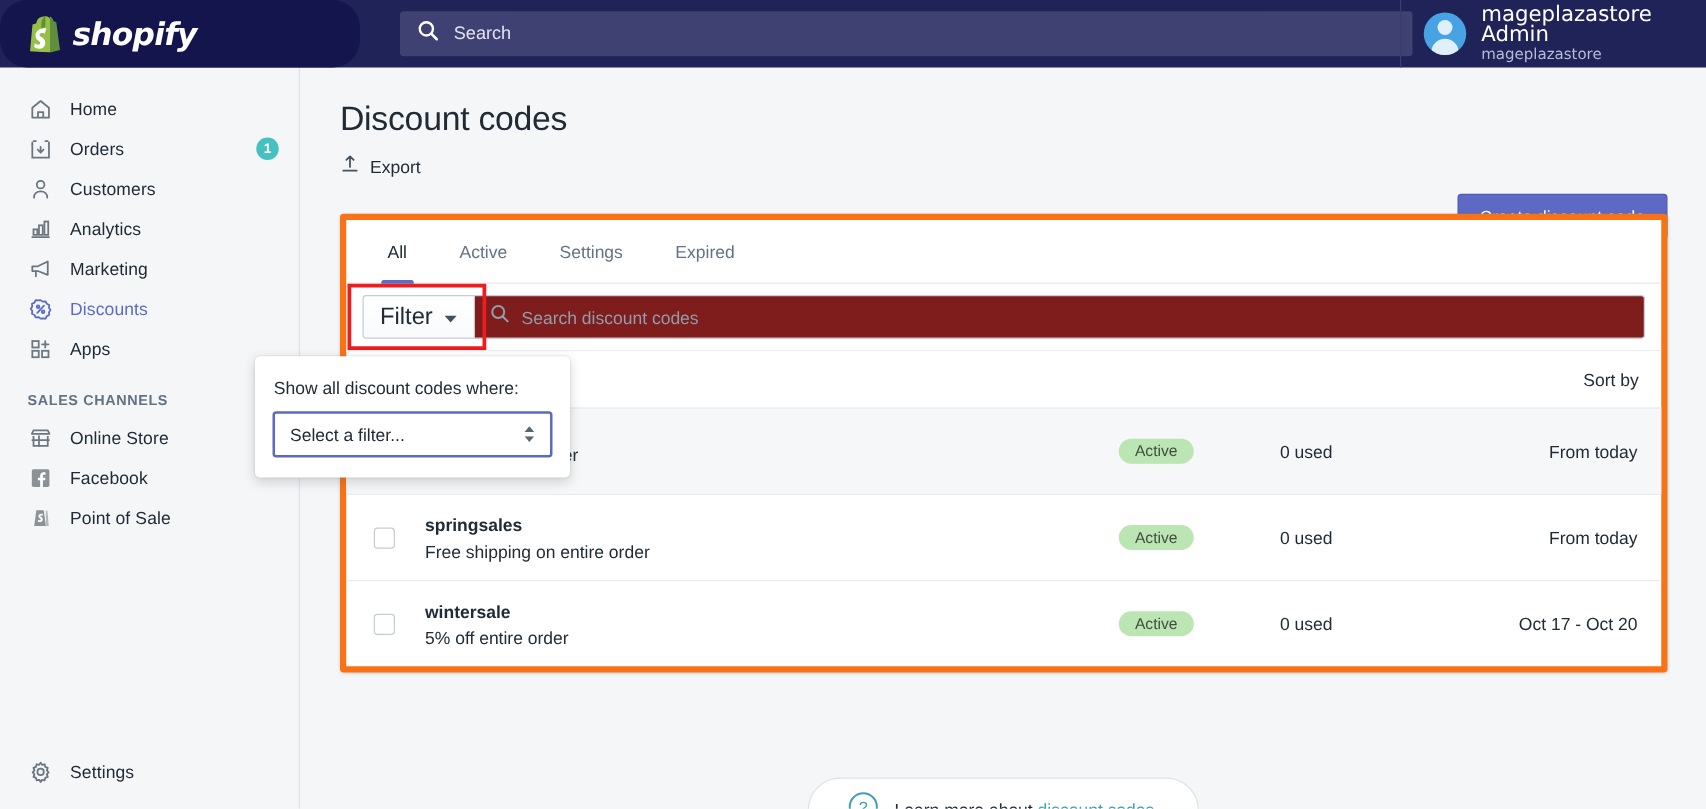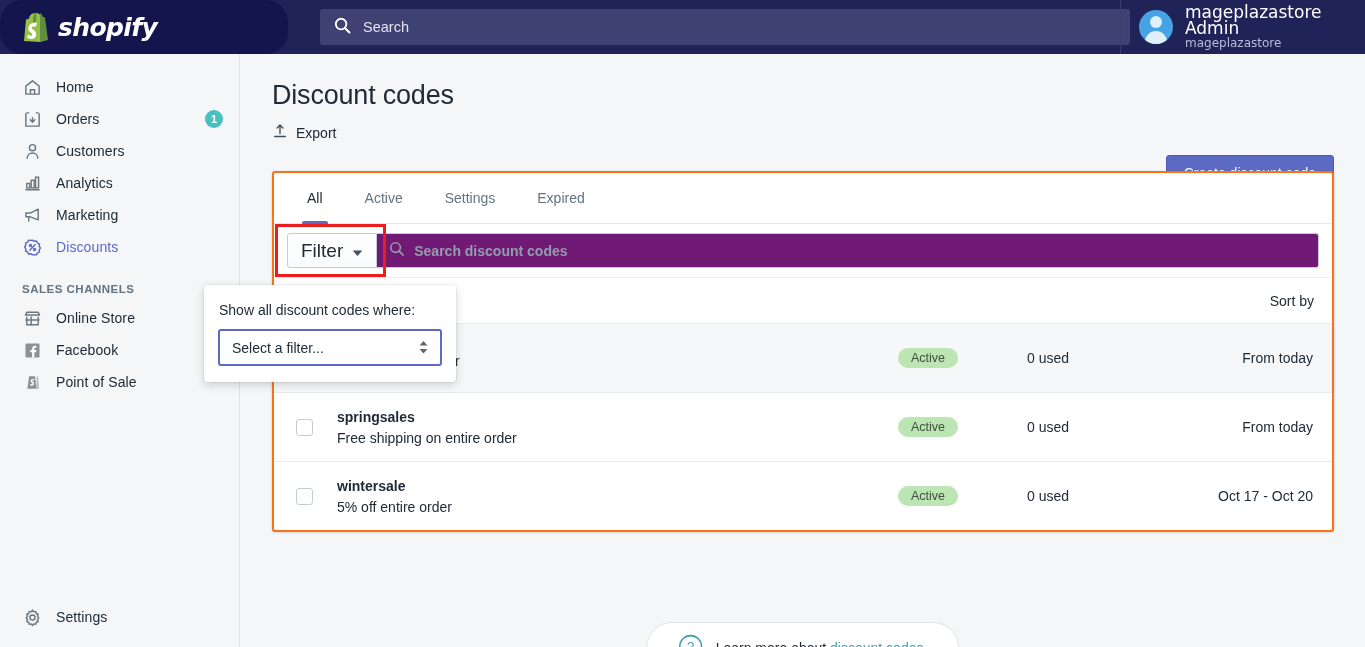--- a/index.html
+++ b/index.html
@@ -84,21 +84,21 @@
   }
   .create-btn {
     position: absolute; right: 31px; top: 101px; background: #5c6ac4; color: #fff;
     border: 1px solid #4e5bb8; border-radius: 3px; font-size: 14px;
     padding: 9px 17px; box-shadow: 0 1px 0 rgba(22,29,37,.05);
     font-family: "Liberation Sans", sans-serif; cursor: pointer;
   }
 
   .card {
     position: absolute; left: 32px; top: 117px; width: 1062px;
-    background: #fff; border: 2px solid #f97316; border-radius: 3px;
+    background: #fff; border: 5px solid #f97316; border-radius: 3px;
     box-shadow: 0 0 0 1px rgba(63,63,68,.03), 0 1px 3px rgba(63,63,68,.12);
   }
   .tabs { height: 51px; display: flex; align-items: stretch; border-bottom: 1px solid #e6e8eb; padding-left: 12px; }
   .tab {
     display: flex; align-items: center; padding: 0 21px; font-size: 14px;
     color: #637381; position: relative; cursor: pointer;
   }
   .tab.sel { color: #212b36; }
   .tab.sel::after {
     content: ""; position: absolute; left: 16px; right: 16px; bottom: -1px;
@@ -112,21 +112,21 @@
     border: 1px solid #c4cdd5; border-radius: 3px 0 0 3px; font-size: 19px;
     color: #212b36; cursor: pointer;
   }
   .redbox {
     position: absolute; left: -12px; top: -9px; width: 111px; height: 53px;
     border: 3px solid #ee1d1d; pointer-events: none; z-index: 40;
   }
   .search-field {
     flex: 1; height: 35px; border: 1px solid #c4cdd5; border-left: none;
     border-radius: 0 3px 3px 0; display: flex; align-items: center; gap: 9px;
-    padding: 0 12px; background: #701a75; font-weight: bold;
+    padding: 0 12px; background: #7f1d1d;
   }
   .search-field .ph { color: #919eab; font-size: 14px; }
 
   .countrow {
     height: 46px; display: flex; align-items: center; padding: 0 18px 0 22px;
     border-top: 1px solid #ebedef;
   }
   .count-txt { font-size: 14px; color: #212b36; }
   .sortwrap { margin-left: auto; display: flex; align-items: center; gap: 11px; }
   .sortlabel { font-size: 14px; color: #212b36; }
@@ -276,20 +276,31 @@
       <svg width="19" height="19" viewBox="0 0 20 20" fill="none" stroke="#5c6ac4" stroke-width="1.5">
         <path d="M10 2.2l1.9 1.3 2.3-.3 1 2.1 2.1 1-.3 2.3 1.3 1.9-1.3 1.9.3 2.3-2.1 1-1 2.1-2.3-.3L10 17.8l-1.9-1.3-2.3.3-1-2.1-2.1-1 .3-2.3L1.7 9.5 3 7.6l-.3-2.3 2.1-1 1-2.1 2.3.3z" stroke-linejoin="round"></path>
         <circle cx="7.9" cy="7.8" r="1.1"></circle>
           <circle cx="12.1" cy="12" r="1.1"></circle>
           <path d="M12.8 6.9l-5.6 6" stroke-linecap="round"></path>
       </svg>
       </span>
     <span class="lbl">Discounts</span>
   </div>
 
+  <div class="navitem">
+    <span class="ico">
+      <svg width="19" height="19" viewBox="0 0 20 20" fill="none" stroke="#6b7680" stroke-width="1.5">
+        <rect x="3" y="3" width="5.4" height="5.4"></rect>
+          <rect x="3" y="11.2" width="5.4" height="5.4"></rect>
+        <rect x="11.2" y="11.2" width="5.4" height="5.4"></rect>
+        <path d="M13.9 3v5.4M11.2 5.7h5.4" stroke-linecap="round"></path>
+      </svg>
+      </span>
+    <span class="lbl">Apps</span>
+  </div>
 
   <div class="navgap"></div>
   <div class="sectitle">SALES CHANNELS</div>
 
   <div class="navitem">
     <span class="ico">
       <svg width="19" height="19" viewBox="0 0 20 20" fill="none" stroke="#6b7680" stroke-width="1.5">
         <path d="M2.6 6.4L4 3.4h12l1.4 3H2.6z" stroke-linejoin="round"></path>
           <path d="M4 8.2v8.4h12V8.2"></path>
         <path d="M3 11.6h14M8.6 8.4v8.2" stroke-linecap="round"></path>

